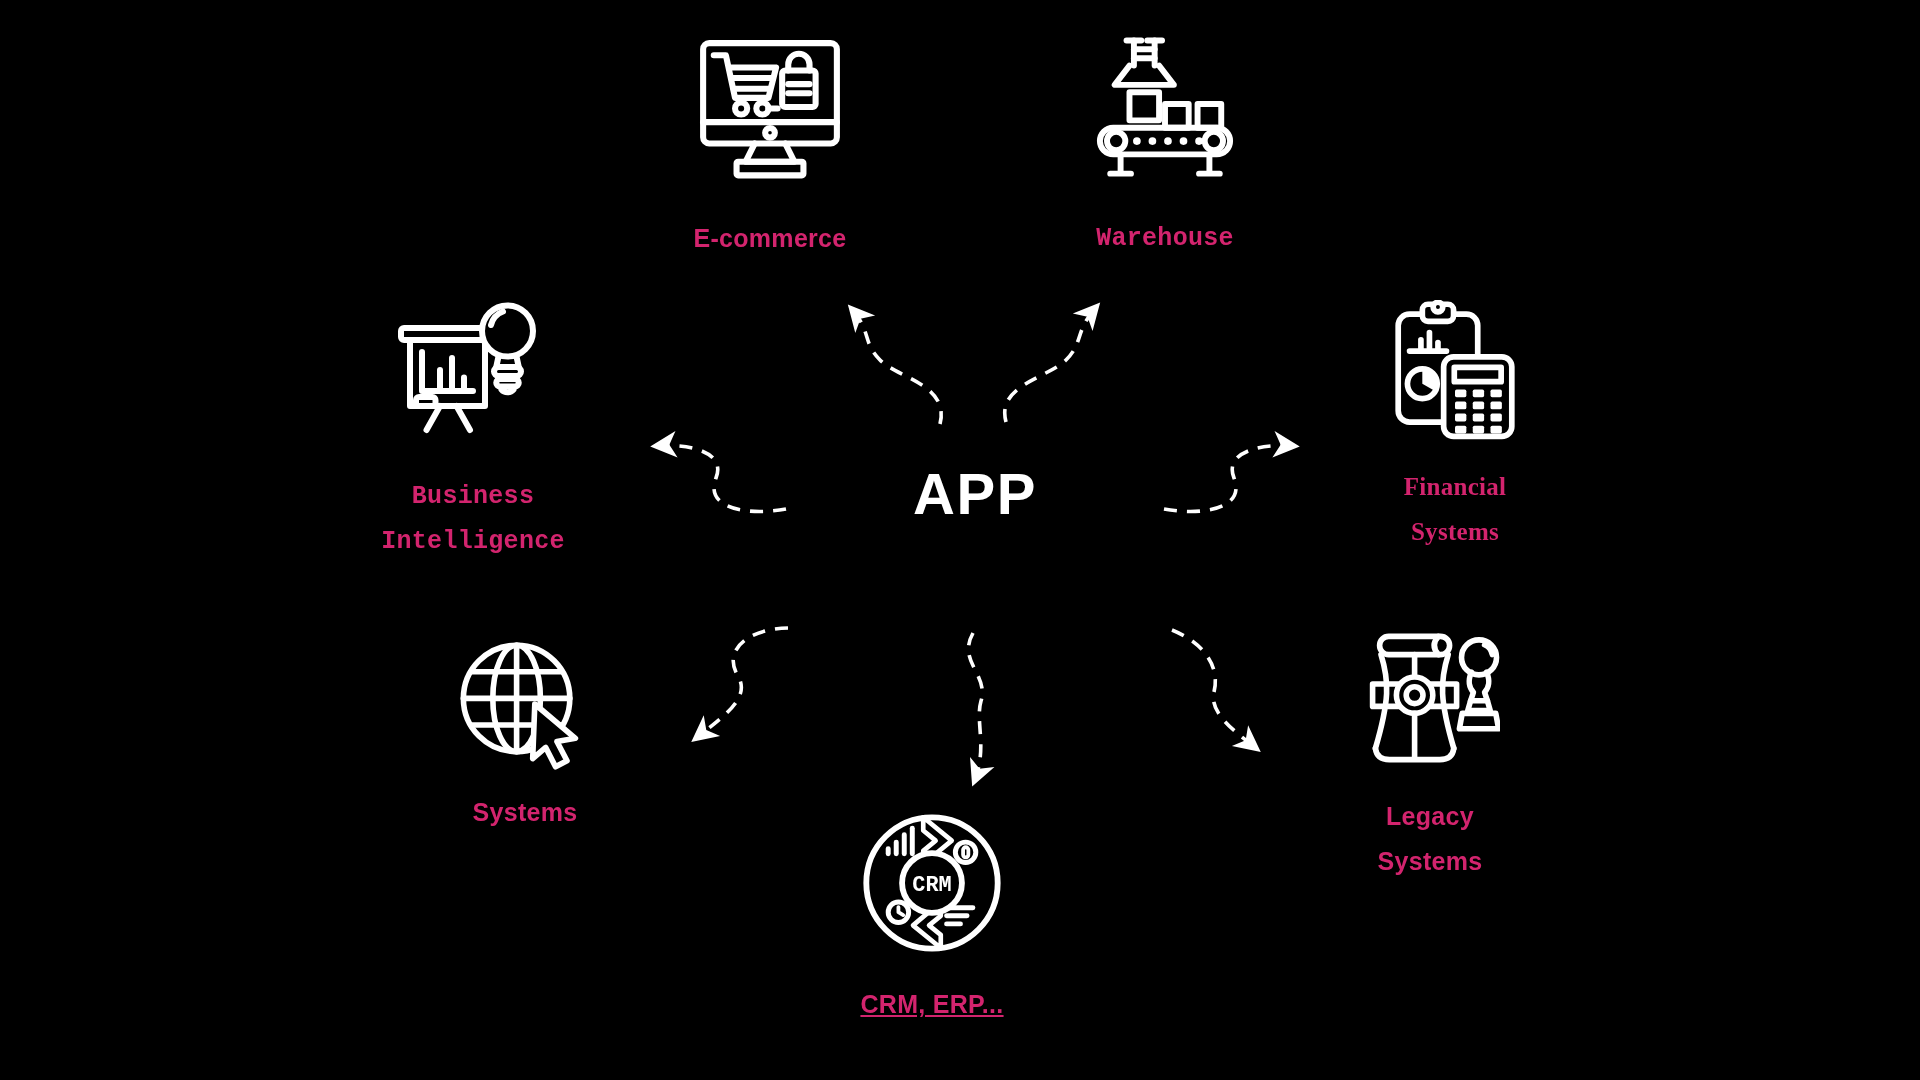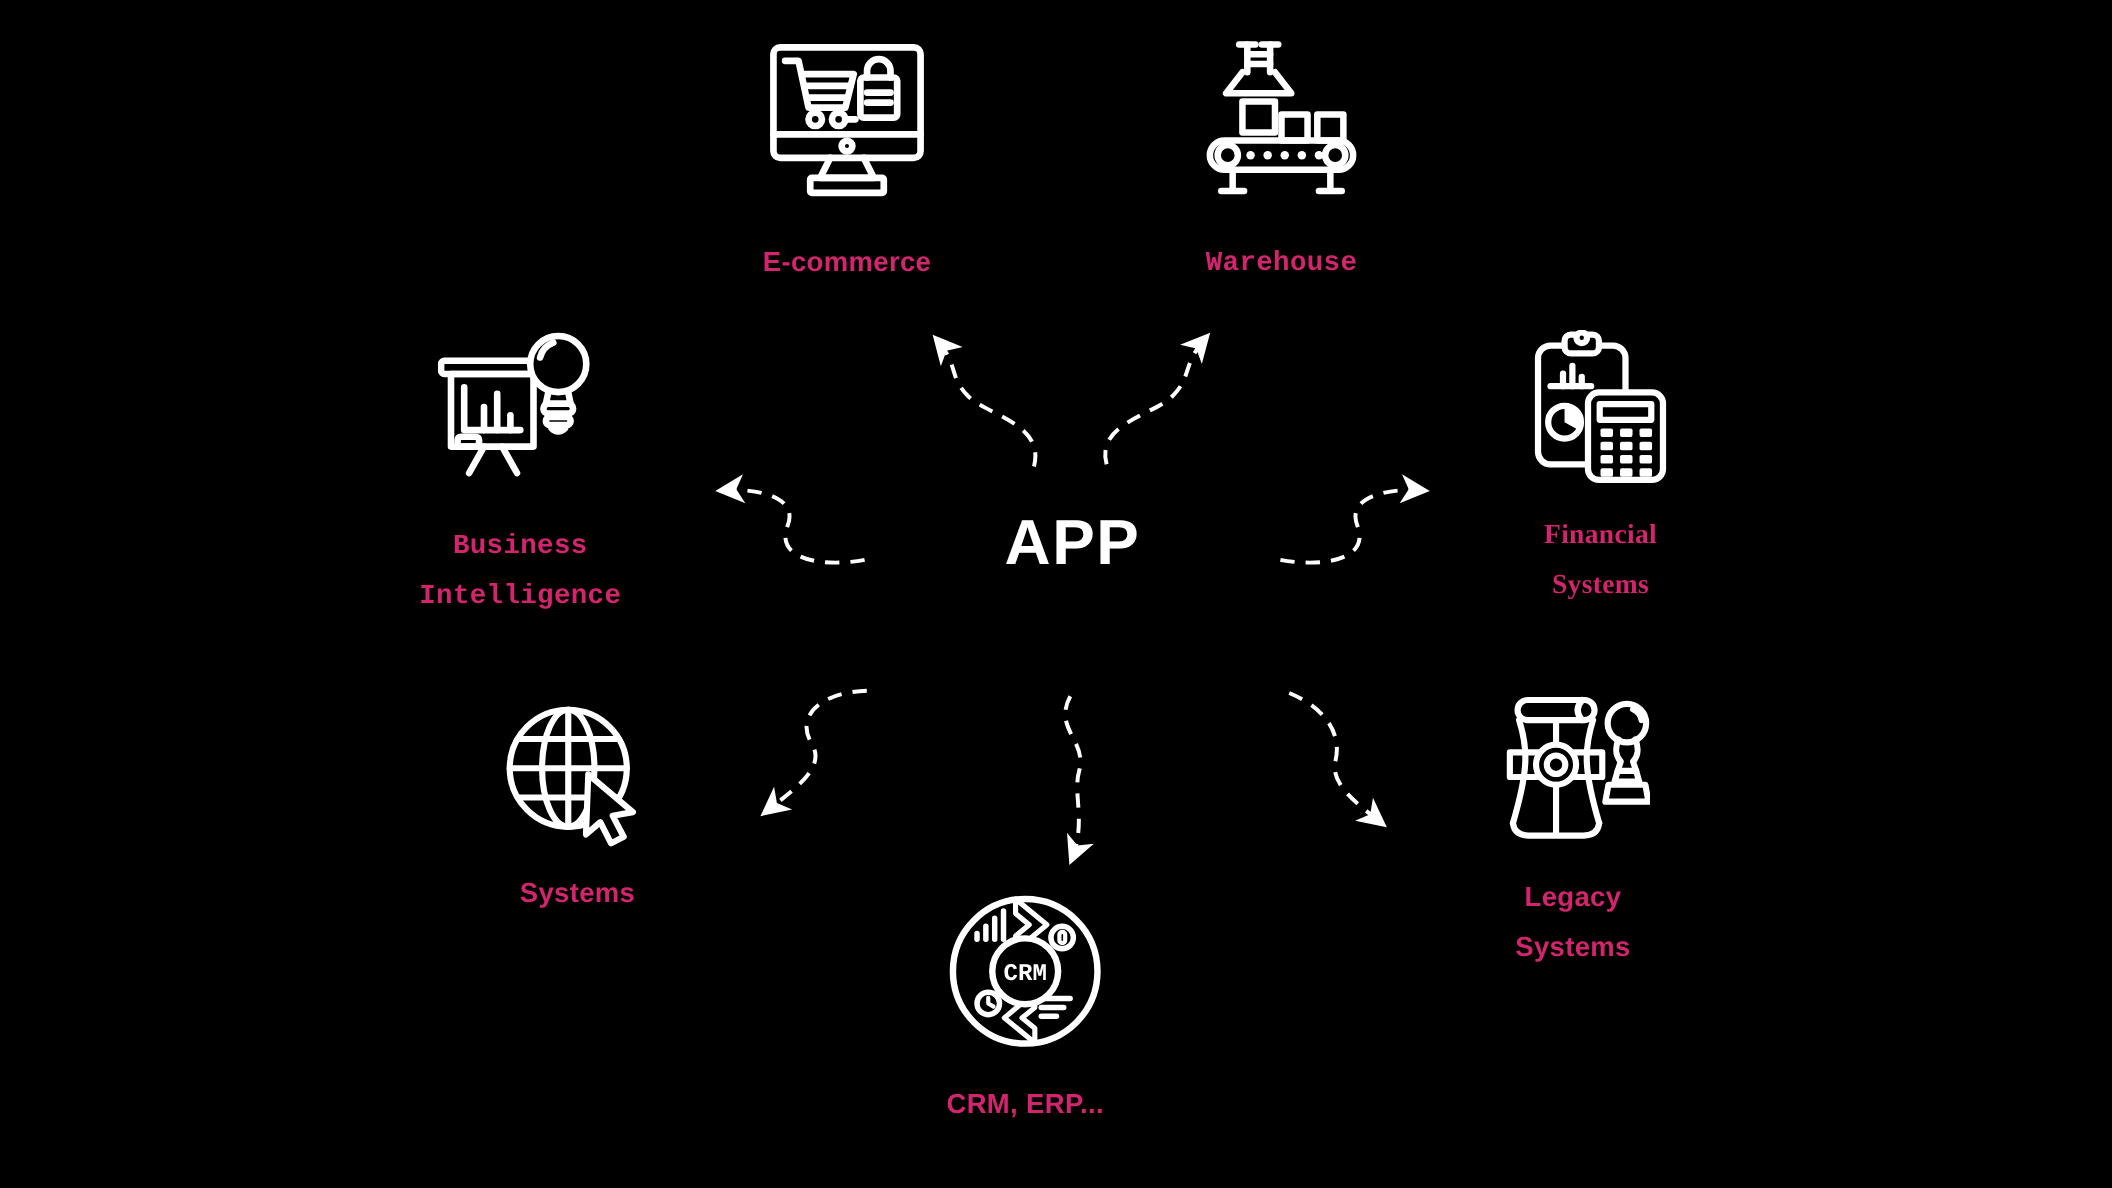--- a/index.html
+++ b/index.html
@@ -32,21 +32,21 @@
   .n-ecommerce .label{margin-top:30px;}
   .n-warehouse{left:1005px;top:36px;font-family:Liberation Mono, monospace;}
   .n-warehouse .label{margin-top:32px;}
   .n-bi{left:313px;top:292px;}
   .n-bi .label{margin-top:32px;font-family:Liberation Mono, monospace;}
   .n-financial{left:1295px;top:300px;font-family:Liberation Serif, serif;}
   .n-financial .label{margin-top:22px;}
   .n-internet{left:365px;top:634px;}
   .n-internet .label{margin-top:16px;}
   .n-crm{left:772px;top:810px;}
-  .n-crm .label{margin-top:26px;}
+  .n-crm .label{margin-top:26px;text-decoration:underline;}
   .n-legacy{left:1270px;top:628px;}
   .n-legacy .label{margin-top:26px;}
   svg.icon{display:block;margin:0 auto;}
   svg.icon *{vector-effect:none;}
 </style>
 </head>
 <body>
 
 <div class="canvas">
 

